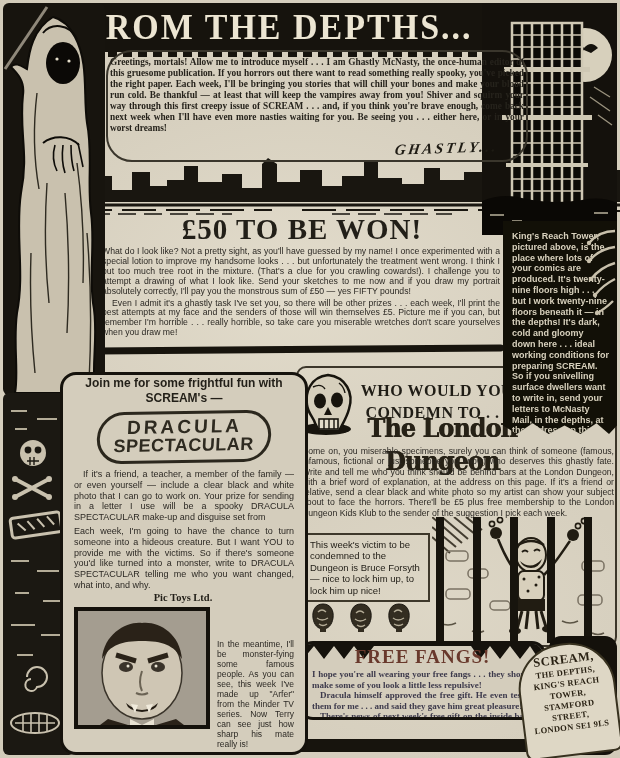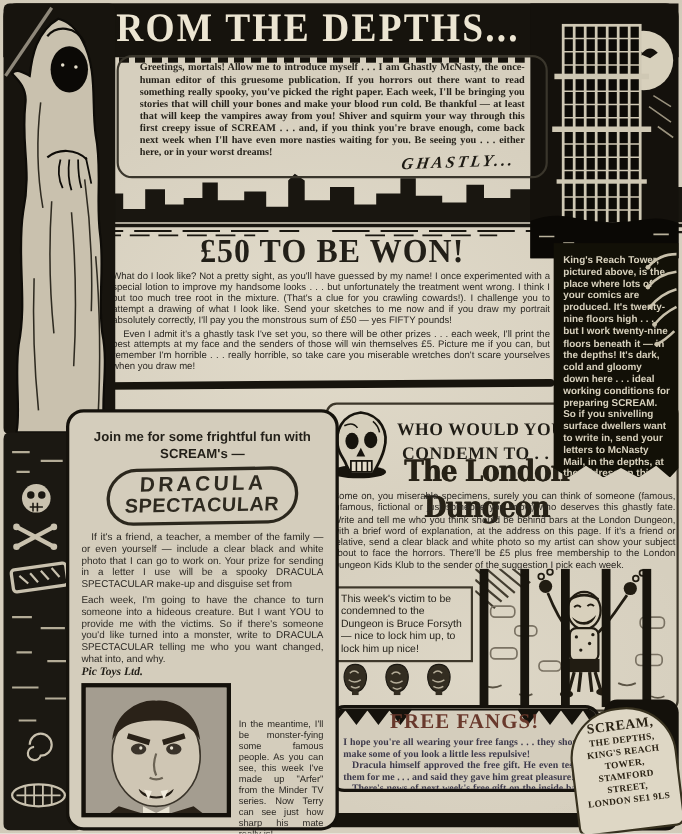--- a/index.html
+++ b/index.html
@@ -21,22 +21,22 @@
   #page-title{padding:3px 0 0 80px;font-family:"Liberation Serif",serif;font-weight:900;font-size:34px;
     letter-spacing:2px;color:#ece5d2;transform:scaleY(1.08);transform-origin:top left;white-space:nowrap;}
 
   
   #reaper{left:3px;top:3px;width:102px;height:392px;z-index:3;}
   #depths-strip{left:3px;top:393px;width:72px;height:362px;z-index:3;}
   #tower-panel{left:482px;top:3px;width:135px;height:232px;z-index:2;}
   #skyline{left:72px;top:156px;width:548px;height:60px;z-index:1;}
 
   
-  #intro-box{left:106px;top:50px;width:392px;height:112px;z-index:2;border:2px solid #3a362c;border-radius:14px;
-    padding:5px 19px;box-sizing:border-box;font-family:"Liberation Serif",serif;font-weight:bold;
+  #intro-box{left:106px;top:50px;width:422px;height:112px;z-index:2;border:2px solid #3a362c;border-radius:26px;
+    padding:5px 2px;box-sizing:border-box;font-family:"Liberation Serif",serif;font-weight:bold;
     font-size:9.3px;line-height:1.18;text-align:justify;color:#26231c;}
   #signature{position:absolute;right:28px;bottom:2px;font-weight:900;font-style:italic;font-size:15px;
     letter-spacing:2.5px;transform:skewX(-10deg) rotate(-2deg);color:#1e1b14;}
 
   
   #prize-headline{left:104px;top:213px;width:396px;z-index:2;text-align:center;font-family:"Liberation Serif",serif;
     font-weight:900;font-size:29px;letter-spacing:1px;color:#221f18;transform:scaleY(1.05);}
   #prize-body{left:102px;top:247px;width:398px;z-index:2;font-size:8.7px;line-height:1.14;text-align:justify;color:#2c2924;}
   #prize-body .p2{text-indent:10px;margin-top:2px;}
   #divider{left:94px;top:346px;width:410px;height:7px;background:#17140d;border-radius:4px;transform:rotate(-.4deg);z-index:2;}
@@ -76,29 +76,29 @@
   #tombstone{left:520px;top:643px;width:97px;height:113px;background:#ded7c5;border:2px solid #37311f;
     border-radius:48% 48% 8px 8px / 40% 40% 8px 8px;transform:rotate(-7deg);z-index:4;box-sizing:border-box;
     padding-top:7px;text-align:center;font-family:"Liberation Serif",serif;font-weight:900;color:#2a2214;}
   #tombstone .l1{font-size:12.5px;letter-spacing:.5px;}
   #tombstone .ln{font-size:8.5px;line-height:1.3;letter-spacing:.3px;}
 
   #bottom-bar{left:8px;top:739px;width:604px;height:13px;background:#17140d;border-radius:7px;z-index:2;}
 
   
   #dracula-box{left:60px;top:372px;width:248px;height:383px;border:3px solid #15120c;border-radius:16px;
-    background:#d4cdbc;z-index:3;box-sizing:border-box;padding:15px 11px;}
+    background:#d4cdbc;z-index:3;box-sizing:border-box;padding:1px 11px;}
   #dracula-heading{font-weight:bold;font-size:12px;line-height:1.25;text-align:center;color:#221f18;}
   #dracula-logo{margin:5px auto 6px;width:fit-content;border:3px solid #2b271d;border-radius:26px;
     padding:2px 14px 4px;transform:skewX(-4deg) rotate(-1deg);text-align:center;color:#2e2a20;}
   #dracula-logo .l1{font-weight:900;font-size:19px;letter-spacing:3px;}
   #dracula-logo .l2{font-weight:900;font-size:18px;letter-spacing:.5px;margin-top:-3px;}
   .dracula-para{font-size:9px;line-height:1.2;text-align:justify;color:#2c2924;margin:3px 0 0;}
   .dracula-para.p2{text-indent:9px;}
-  #pic-toys{text-align:left;font-family:"Liberation Serif",serif;font-weight:bold;font-style:italic;
+  #pic-toys{text-align:center;font-family:"Liberation Serif",serif;font-weight:bold;
     font-size:10.5px;margin:1px 2px 4px 0;color:#221f18;}
   #photo-row{display:flex;gap:7px;margin-top:3px;}
   #dracula-photo{width:128px;height:114px;border:4px solid #14110b;flex:none;background:#a49d90;}
   #photo-caption{flex:1;font-size:8.5px;line-height:1.18;text-align:justify;color:#2c2924;margin-top:32px;}
 </style>
 </head>
 <body>
 
 <div id="page">
 

